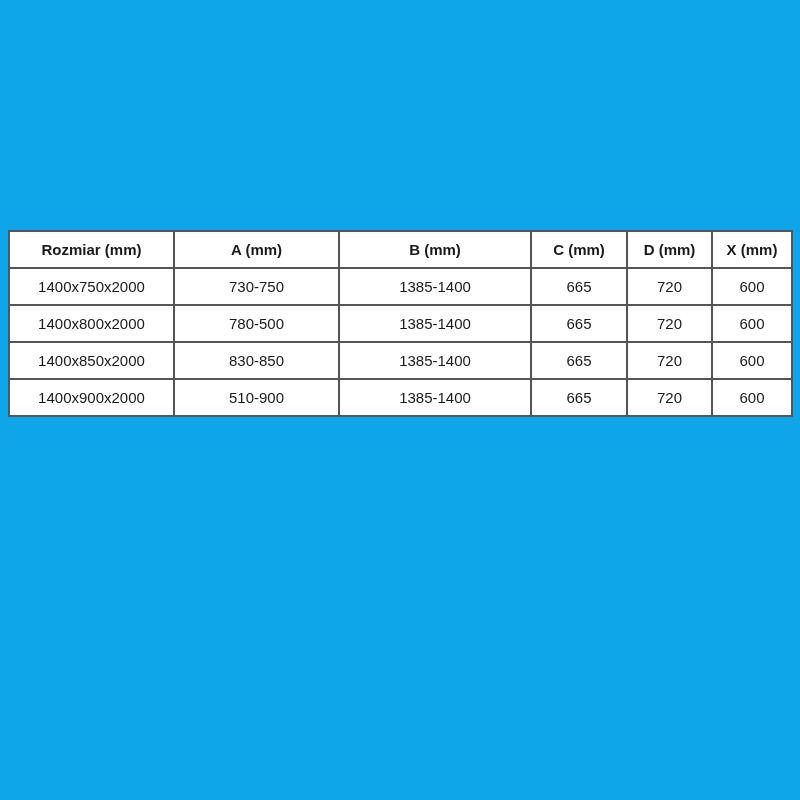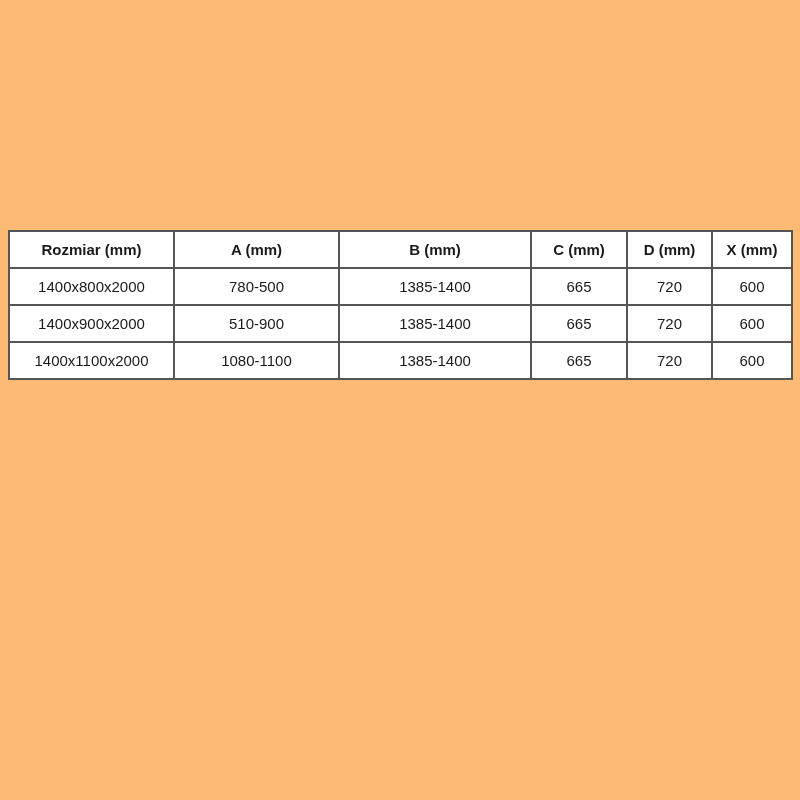--- a/index.html
+++ b/index.html
@@ -4,21 +4,21 @@
 <style>
   html, body {
     margin: 0;
     padding: 0;
     background: #ffffff;
   }
   .page {
     position: relative;
     width: 800px;
     height: 800px;
-    background: #fdba74;
+    background: #0ea5e9;
     font-family: "Liberation Sans", sans-serif;
     overflow: hidden;
   }
   table.dim-table {
     position: absolute;
     left: 8px;
     top: 230px;
     border-collapse: collapse;
     table-layout: fixed;
     width: 783px;
@@ -58,38 +58,46 @@
         <th>Rozmiar (mm)</th>
         <th>A (mm)</th>
         <th>B (mm)</th>
         <th>C (mm)</th>
         <th>D (mm)</th>
         <th>X (mm)</th>
       </tr>
     </thead>
     <tbody>
       <tr>
+        <td>1400x750x2000</td>
+        <td>730-750</td>
+        <td>1385-1400</td>
+        <td>665</td>
+        <td>720</td>
+        <td>600</td>
+      </tr>
+      <tr>
         <td>1400x800x2000</td>
         <td>780-500</td>
+        <td>1385-1400</td>
+        <td>665</td>
+        <td>720</td>
+        <td>600</td>
+      </tr>
+      <tr>
+        <td>1400x850x2000</td>
+        <td>830-850</td>
         <td>1385-1400</td>
         <td>665</td>
         <td>720</td>
         <td>600</td>
       </tr>
       <tr>
         <td>1400x900x2000</td>
         <td>510-900</td>
         <td>1385-1400</td>
         <td>665</td>
         <td>720</td>
         <td>600</td>
       </tr>
-      <tr>
-        <td>1400x1100x2000</td>
-        <td>1080-1100</td>
-        <td>1385-1400</td>
-        <td>665</td>
-        <td>720</td>
-        <td>600</td>
-      </tr>
     </tbody>
   </table>
 </div>
 
 </body></html>

